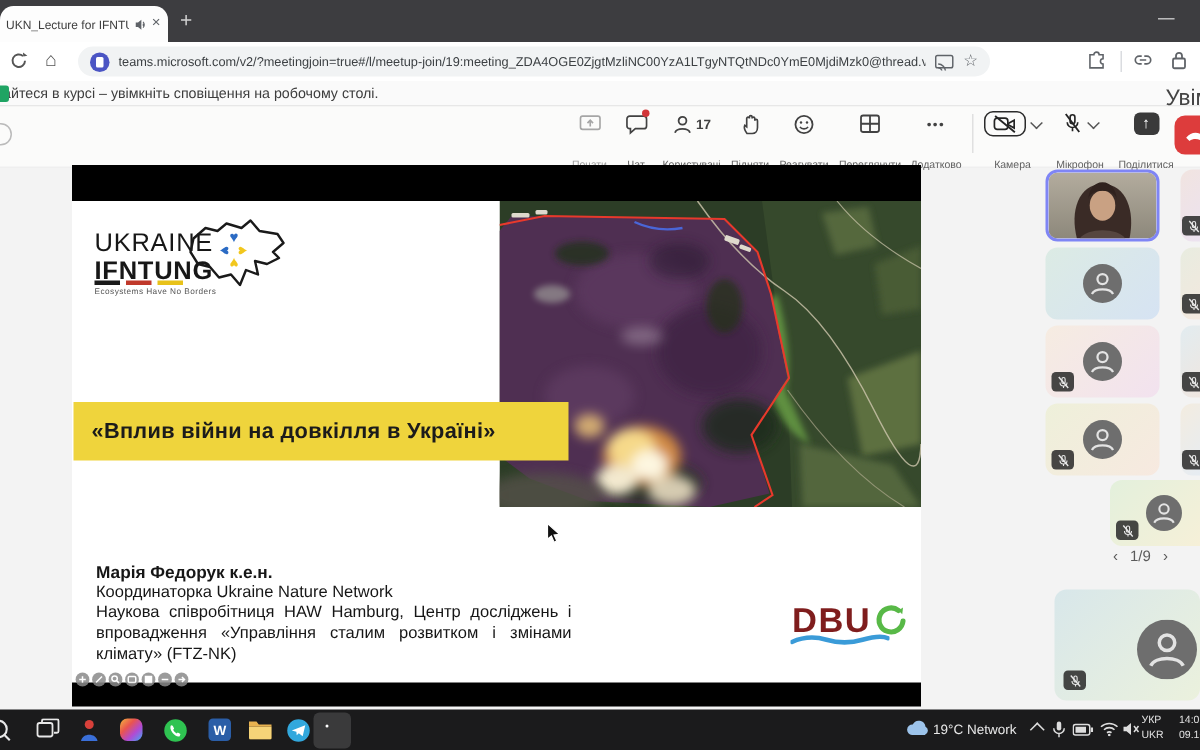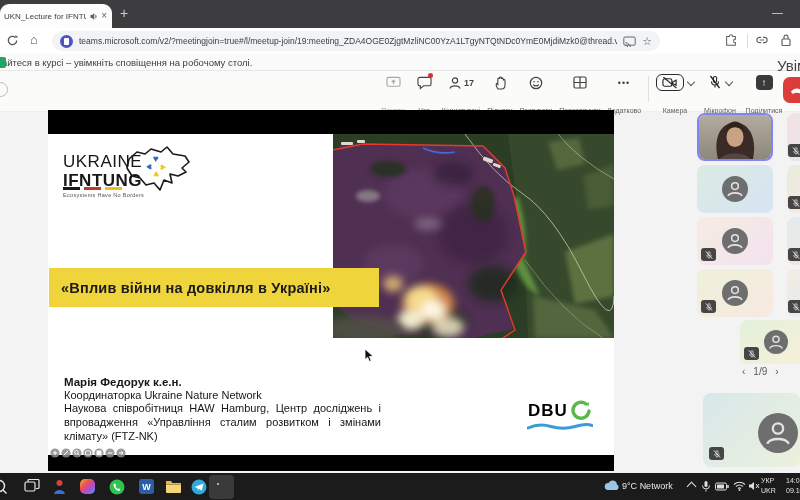--- a/index.html
+++ b/index.html
@@ -52,21 +52,21 @@
   #tagline{left:63px;top:192px;font-size:5.5px;color:#555;letter-spacing:0.3px;}
   #ukrmap{left:125px;top:145px;}
   .heart{position:absolute;font-size:10px;line-height:1;}
   #ytitle{left:49px;top:268px;width:330px;height:39px;background:#efd43c;display:flex;align-items:center;padding-left:12px;box-sizing:border-box;z-index:5;}
   #ytitle span{font-size:14.5px;font-weight:bold;color:#1b1b1b;letter-spacing:0.2px;}
   #speaker{left:64px;top:376px;width:317px;color:#161616;}
   #speaker .nm{font-size:11.5px;font-weight:bold;margin-bottom:1px;}
   #speaker .r1{font-size:11px;margin-bottom:1px;}
   #speaker .r2{font-size:11px;text-align:justify;line-height:1.27;}
   #dbu{left:528px;top:400px;display:flex;align-items:center;gap:2px;}
-  #dbu .t{font-size:17px;font-weight:bold;color:#000000;letter-spacing:1px;}
+  #dbu .t{font-size:23px;font-weight:bold;color:#7f1d1d;letter-spacing:1px;}
   #cursor{left:364px;top:348px;z-index:6;}
   #ptools{left:49px;top:447px;z-index:7;opacity:0.85;}
   
   .ptile{width:76px;height:48px;border-radius:8px;overflow:hidden;}
   .ptile .av{position:absolute;left:50%;top:50%;transform:translate(-50%,-50%);}
   .badge{position:absolute;left:4px;bottom:4px;width:15px;height:13px;background:rgba(45,45,45,0.88);border-radius:3px;display:flex;align-items:center;justify-content:center;}
   #tile1{left:697px;top:113px;border:2px solid #7f85f5;box-sizing:border-box;}
   #tile2{left:697px;top:165px;background:linear-gradient(135deg,#dcebe4,#d6e3f3);}
   #tile3{left:697px;top:217px;background:linear-gradient(135deg,#f6ece1,#f2e2ef);}
   #tile4{left:697px;top:269px;background:linear-gradient(135deg,#eef0da,#f7e9e0);}
@@ -538,21 +538,21 @@
     <circle cx="8" cy="8" r="7.5" fill="#32a8dd"></circle>
     <path d="M3.5,8 L12.5,4.5 L10.8,11.8 L8.2,9.8 L6.8,11.2 L6.6,8.9 Z" fill="#fff"></path>
   </svg>
   <div class="abs" id="chromehl"></div>
   <span class="tk chrome" style="left:213px;top:479px"></span>
 
   <svg class="tk" style="left:604px;top:480px" width="16" height="11" viewBox="0 0 16 11">
     <path d="M4,10 a3.5,3.5 0 0 1 0.5,-7 a4.5,4.5 0 0 1 8.5,1.5 a3,3 0 0 1 -0.5,5.5 Z" fill="#9cc3ea"></path>
   </svg>
   <div class="abs" id="traytext">
-    <span>9°C</span>
+    <span>19°C</span>
     <span>Network</span>
   </div>
   <i class="tk chevup" style="left:688px;top:483px"></i>
   <svg class="tk" style="left:701px;top:480px" width="10" height="13" viewBox="0 0 10 13">
     <rect x="3.5" y="1" width="3" height="6" rx="1.5" fill="#ddd"></rect>
     <path d="M1.5,5.5 a3.5,3.5 0 0 0 7,0 M5,9.5 v2" stroke="#ddd" stroke-width="1" fill="none"></path>
   </svg>
   <svg class="tk" style="left:715px;top:482px" width="14" height="9" viewBox="0 0 14 9">
     <rect x="0.5" y="1" width="11" height="7" rx="1.5" fill="none" stroke="#ddd" stroke-width="1"></rect>
     <rect x="2" y="2.5" width="7" height="4" fill="#ddd"></rect>

